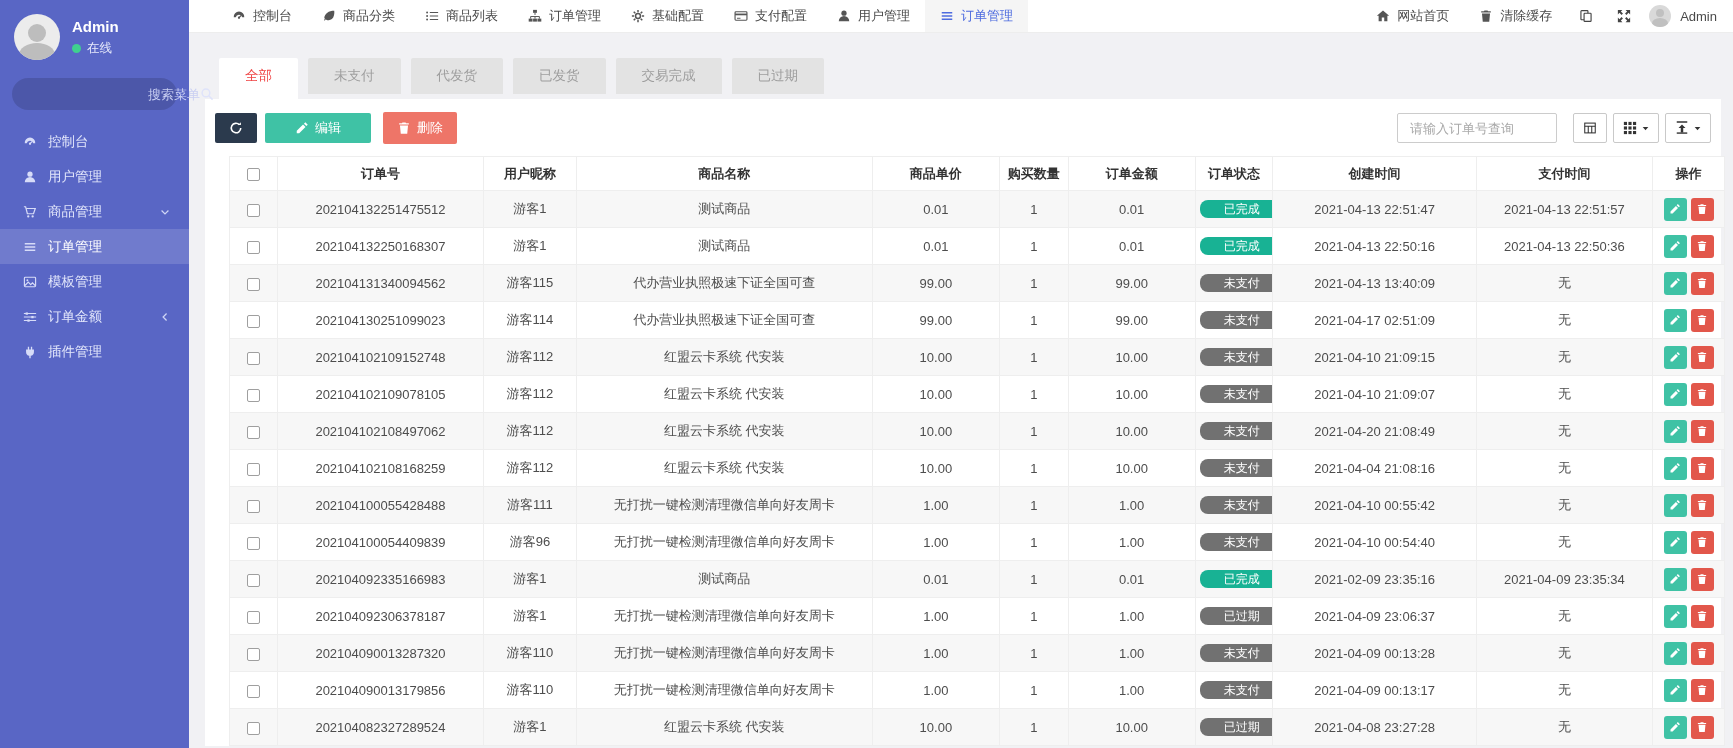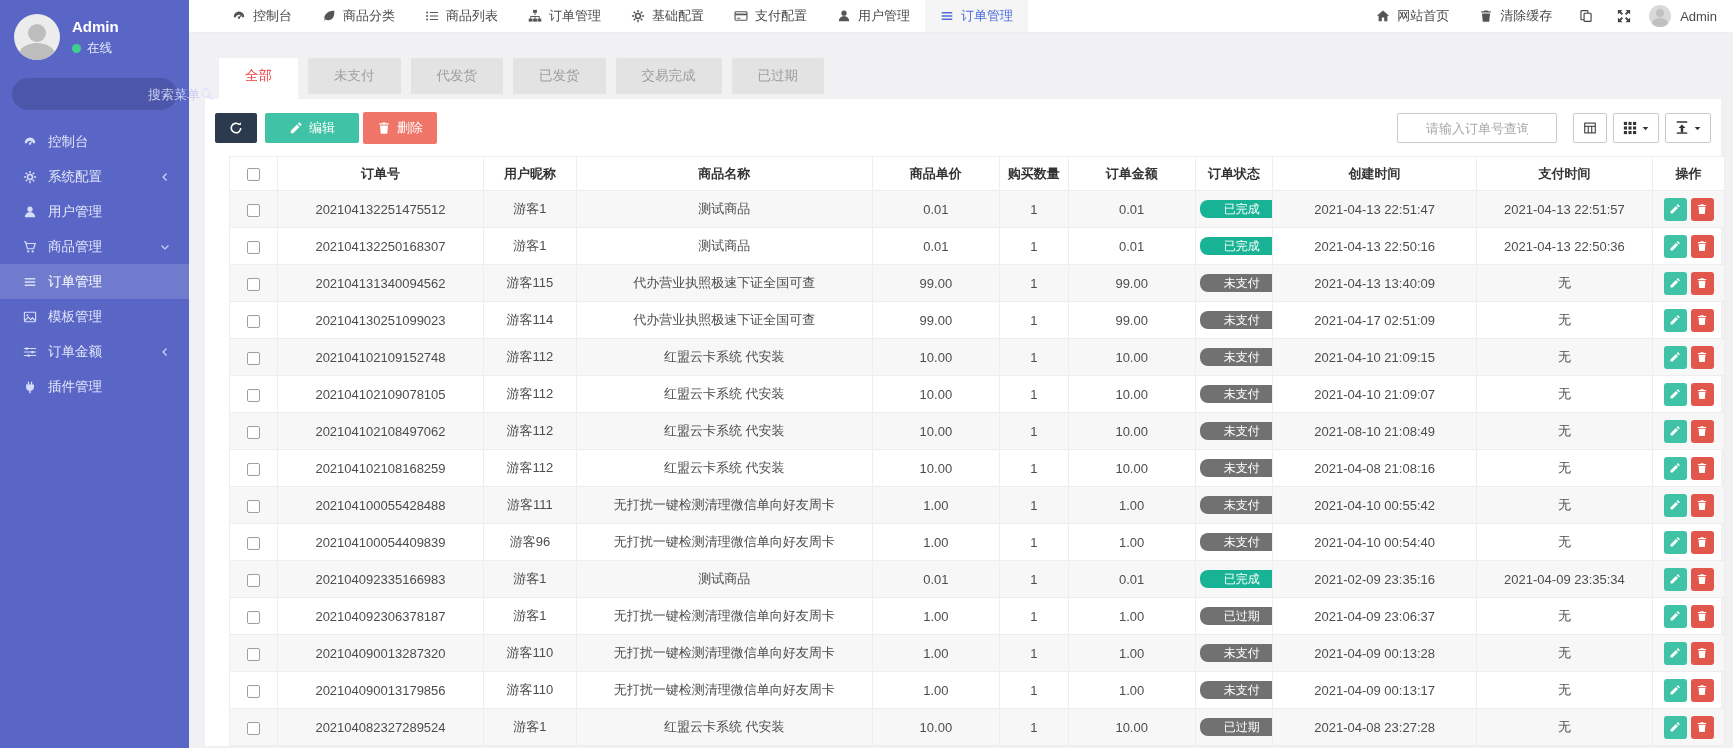--- a/index.html
+++ b/index.html
@@ -72,27 +72,27 @@
   .tab.active{ background:#fff; color:#ef4444; padding-bottom:14px; }
 
   .card-body{ background:#fff; min-height:640px; }
 
   
   .toolbar{ display:flex; align-items:center; padding:13px 10px 12px; }
   .btn{ border:none; cursor:pointer; display:inline-flex; align-items:center;
     justify-content:center; font-size:13px; border-radius:2px; color:#fff; height:30px; }
   .btn .icon{ color:#fff; }
   .btn-refresh{ background:var(--dark); width:42px; margin-right:8px; }
-  .btn-edit{ background:var(--green); padding:0 24px; margin-right:4px;align-items:center; }
+  .btn-edit{ background:var(--green); padding:0 30px; margin-right:12px;align-items:center; }
   .btn-del{ background:var(--red-soft); padding:16px 14px; }
   .btn .icon{ margin-right:6px; }
   .btn-refresh .icon{ margin-right:0; }
   .toolbar-right{ margin-left:auto; display:flex; align-items:center; }
   .order-search{ width:160px; height:30px; border:1px solid #ccc; border-radius:2px;
-    padding:0 28px; font-size:13px; color:#333; outline:none; margin-right:10px; }
+    padding:0 12px; font-size:13px; color:#333; outline:none; margin-right:10px; }
   .order-search::placeholder{ color:#a9a9a9; }
   .tool-btn{ width:34px; height:30px; background:#fff; border:1px solid #c9c9c9;
     border-radius:2px; display:inline-flex; align-items:center; justify-content:center;
     gap:4px; margin-left:6px; cursor:pointer; color:#333; }
   .tool-btn.wide{ width:46px; }
   .tool-btn .caret svg{ width:9px; height:9px; }
 
   
   table{ width:calc(100% - 20px); margin:0 24px; border-collapse:collapse;
     font-size:13px; color:#4d4d4d; table-layout:fixed; }
@@ -142,34 +142,20 @@
   <div class="side-menu">
       <div class="side-item">
         <span class="icon ">
           <svg viewBox="0 0 16 16">
             <path d="M8 3a6 6 0 0 0-6 6.5h2.3A3.7 3.7 0 0 1 8 6.6a3.7 3.7 0 0 1 3.7 2.9H14A6 6 0 0 0 8 3z" fill="currentColor"></path>
             <path d="M8 9.8l2.6-2.6" stroke="currentColor" stroke-width="1.3"></path>
             <circle cx="8" cy="10" r="1.3" fill="currentColor"></circle>
           </svg>
         </span>
         <span>控制台</span>
-      </div>
-      <div class="side-item">
-        <span class="icon ">
-          <svg viewBox="0 0 16 16" stroke="currentColor" fill="none">
-            <circle cx="8" cy="8" r="2.8" stroke-width="1.7"></circle>
-            <path d="M8 1v2.6M8 12.4V15M1 8h2.6M12.4 8H15M3.1 3.1l1.8 1.8M11.1 11.1l1.8 1.8M12.9 3.1l-1.8 1.8M4.9 11.1l-1.8 1.8" stroke-width="1.7"></path>
-          </svg>
-        </span>
-        <span>系统配置</span>
-        <span class="icon chev">
-          <svg viewBox="0 0 16 16" fill="none" stroke="currentColor" stroke-width="2">
-            <path d="M10.5 2.5L5 8l5.5 5.5"></path>
-          </svg>
-        </span>
       </div>
       <div class="side-item">
         <span class="icon ">
           <svg viewBox="0 0 16 16" fill="currentColor">
             <circle cx="8" cy="4.8" r="3"></circle>
             <path d="M2 14a6 6 0 0 1 12 0z"></path>
           </svg>
         </span>
         <span>用户管理</span>
       </div>
@@ -600,42 +586,42 @@
             </tr>
             <tr>
               <td><span class="cb"></span></td>
               <td>202104102108497062</td>
               <td>游客112</td>
               <td>红盟云卡系统 代安装</td>
               <td>10.00</td>
               <td>1</td>
               <td>10.00</td>
               <td><span class="badge pending">未支付</span></td>
-              <td>2021-08-10 21:08:49</td>
+              <td>2021-04-20 21:08:49</td>
               <td>无</td>
               <td><button class="op-btn op-edit">
                   <svg viewBox="0 0 16 16" fill="currentColor">
                     <path d="M2 11.2L9.2 4l2.8 2.8L4.8 14H2zM10.2 3l1.6-1.6 2.8 2.8L13 5.8z"></path>
                   </svg>
                 </button><button class="op-btn op-del">
                   <svg viewBox="0 0 16 16" fill="currentColor">
                     <path d="M6.2 1.6h3.6l.5 1H13.5V4h-11V2.6h3.2zM3.4 5h9.2l-.9 9.5H4.3z"></path>
                   </svg>
                 </button></td>
             </tr>
             <tr>
               <td><span class="cb"></span></td>
               <td>202104102108168259</td>
               <td>游客112</td>
               <td>红盟云卡系统 代安装</td>
               <td>10.00</td>
               <td>1</td>
               <td>10.00</td>
               <td><span class="badge pending">未支付</span></td>
-              <td>2021-04-08 21:08:16</td>
+              <td>2021-04-04 21:08:16</td>
               <td>无</td>
               <td><button class="op-btn op-edit">
                   <svg viewBox="0 0 16 16" fill="currentColor">
                     <path d="M2 11.2L9.2 4l2.8 2.8L4.8 14H2zM10.2 3l1.6-1.6 2.8 2.8L13 5.8z"></path>
                   </svg>
                 </button><button class="op-btn op-del">
                   <svg viewBox="0 0 16 16" fill="currentColor">
                     <path d="M6.2 1.6h3.6l.5 1H13.5V4h-11V2.6h3.2zM3.4 5h9.2l-.9 9.5H4.3z"></path>
                   </svg>
                 </button></td>

